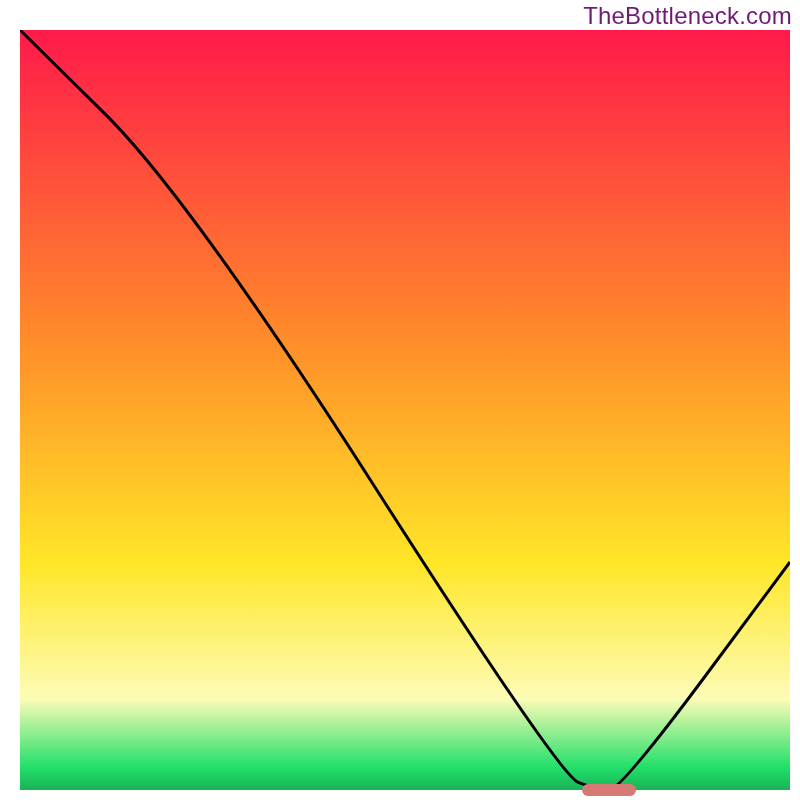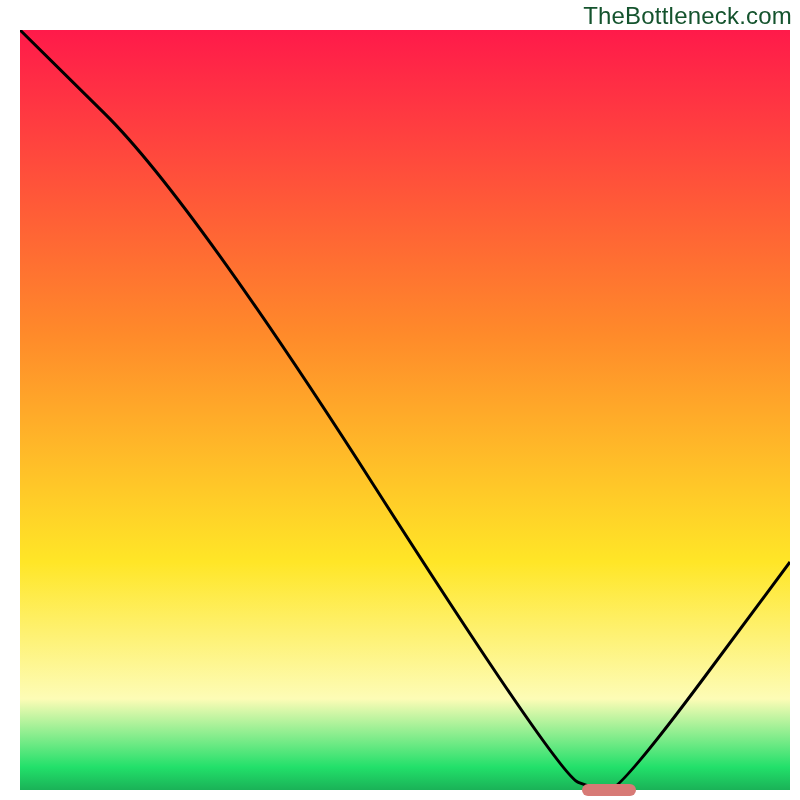--- a/index.html
+++ b/index.html
@@ -15,21 +15,21 @@
     position: relative;
     width: 800px;
     height: 800px;
   }
   .watermark {
     position: absolute;
     top: 2px;
     right: 8px;
     font-size: 24px;
     font-weight: 400;
-    color: #14532d;
+    color: #701a75;
     letter-spacing: 0.2px;
     user-select: none;
   }
   .plot {
     position: absolute;
     left: 20px;
     top: 30px;
     width: 770px;
     height: 760px;
   }

